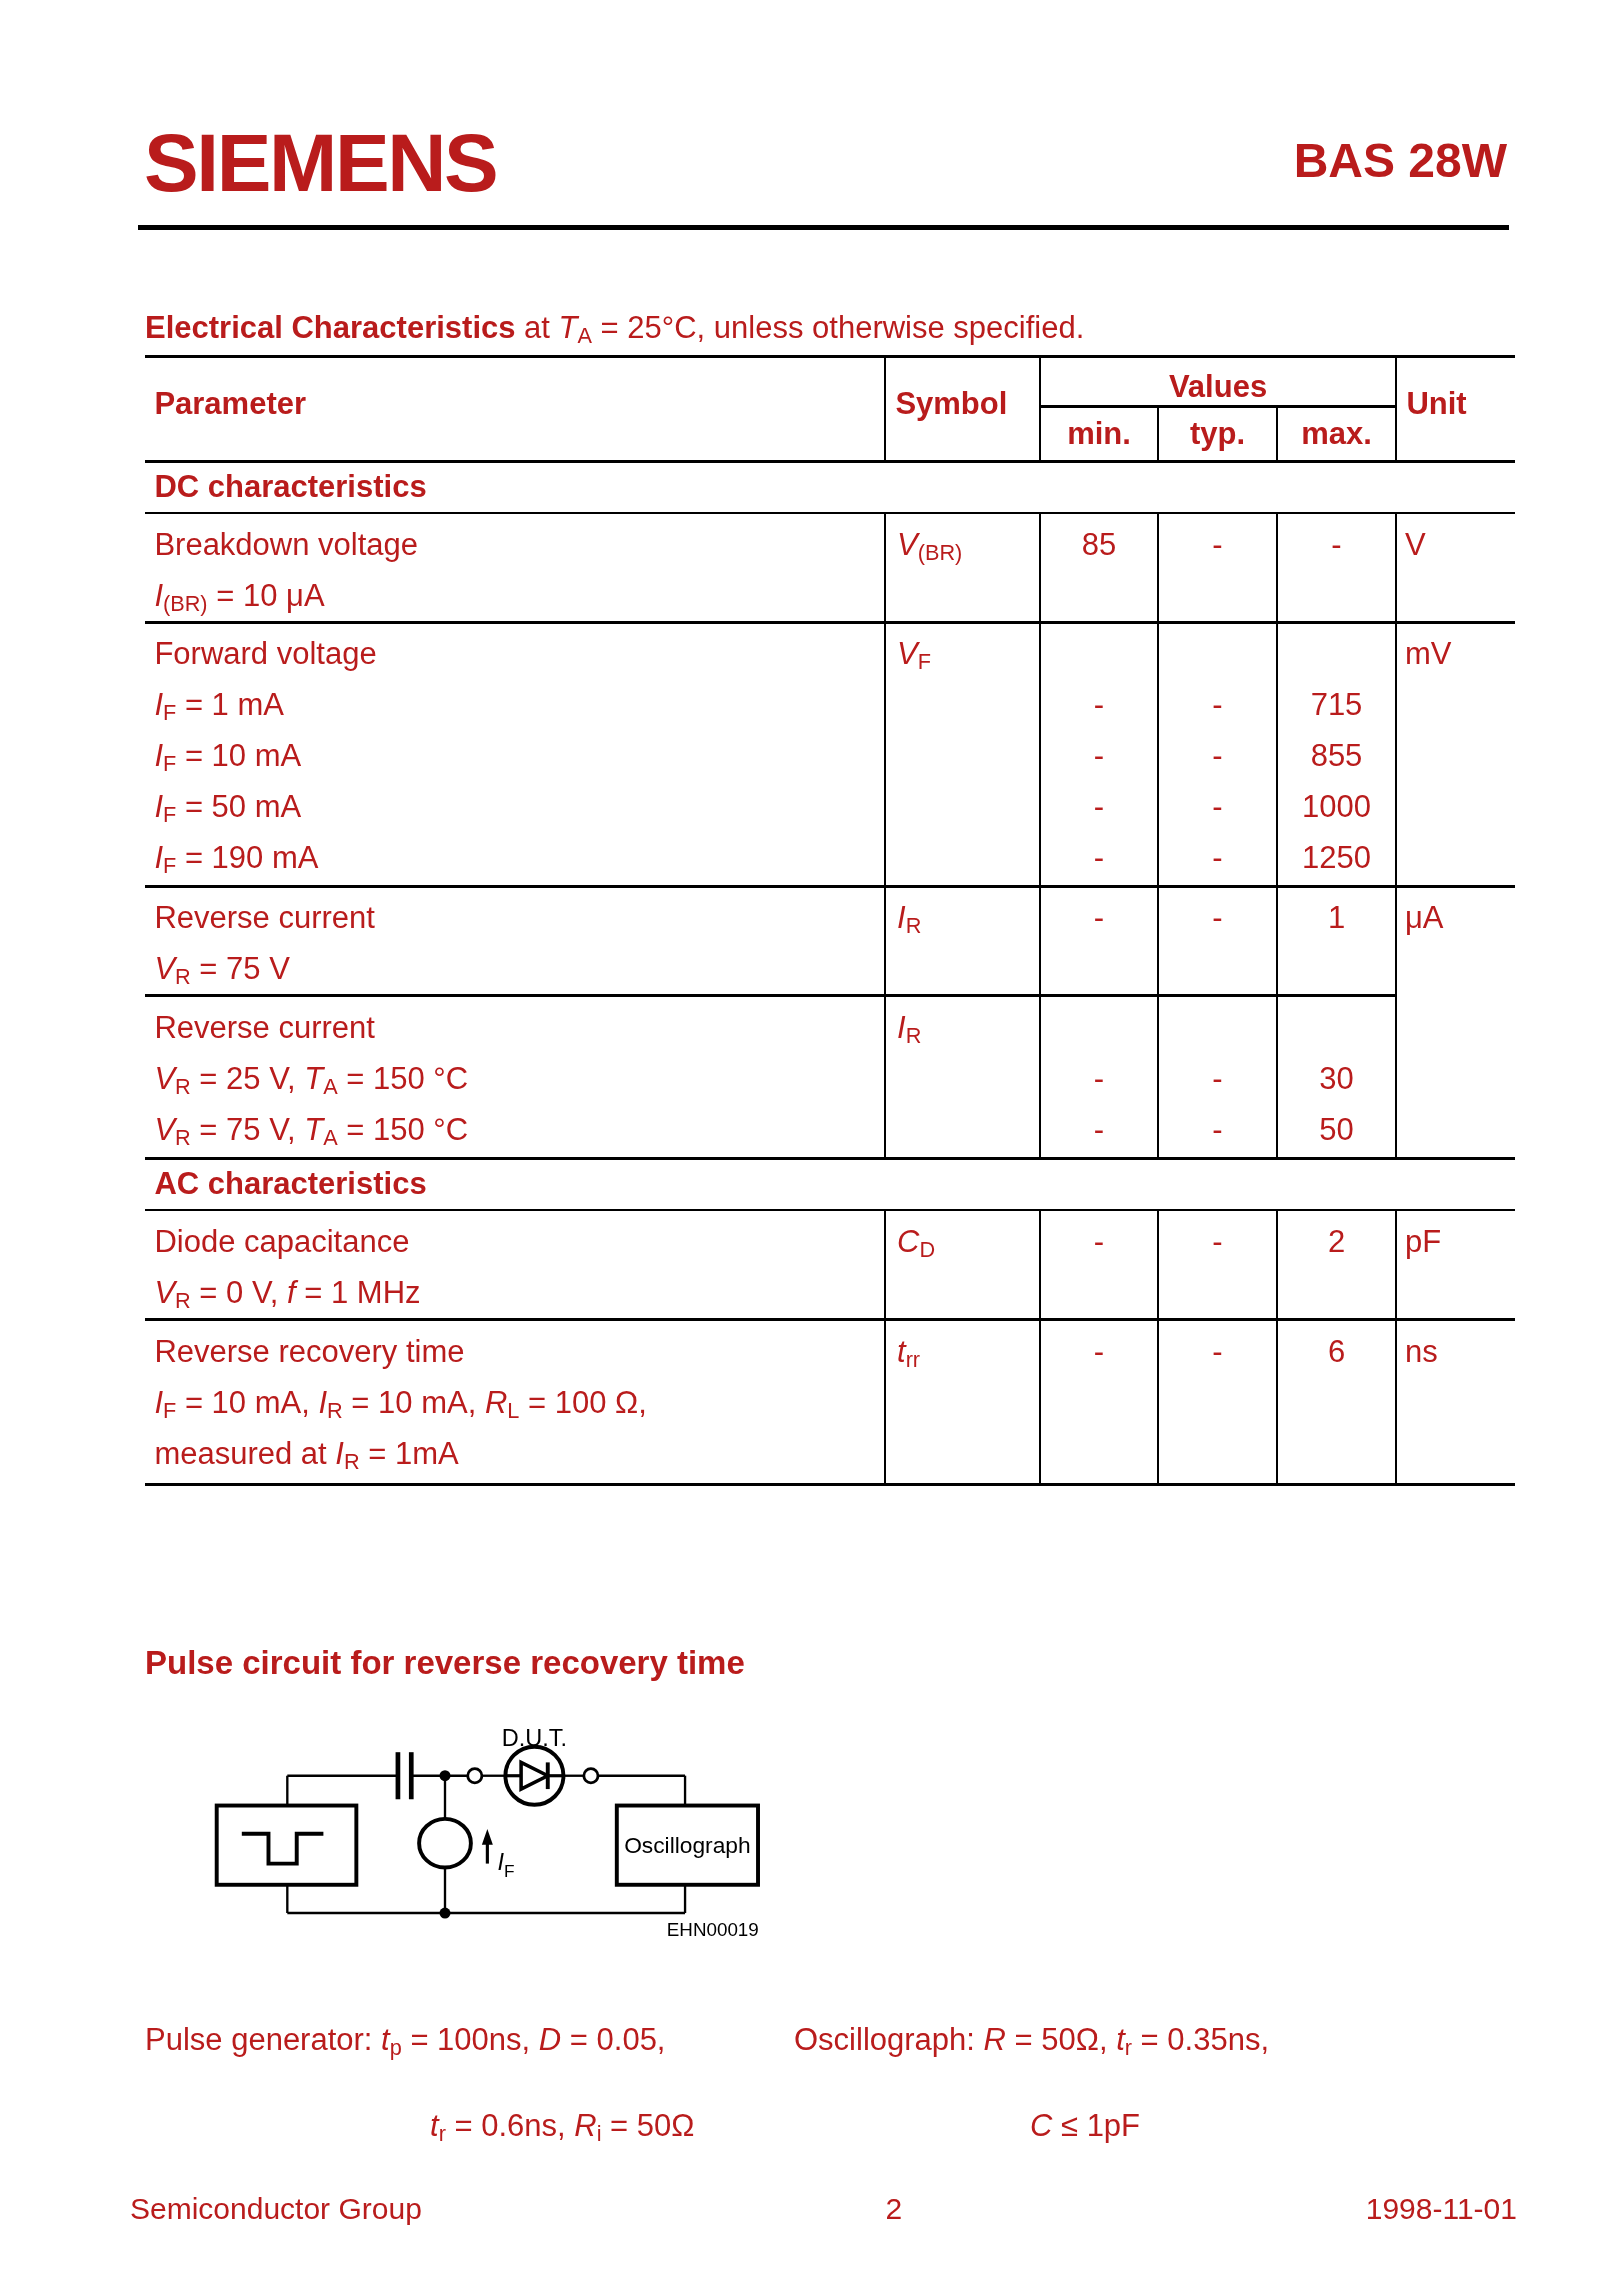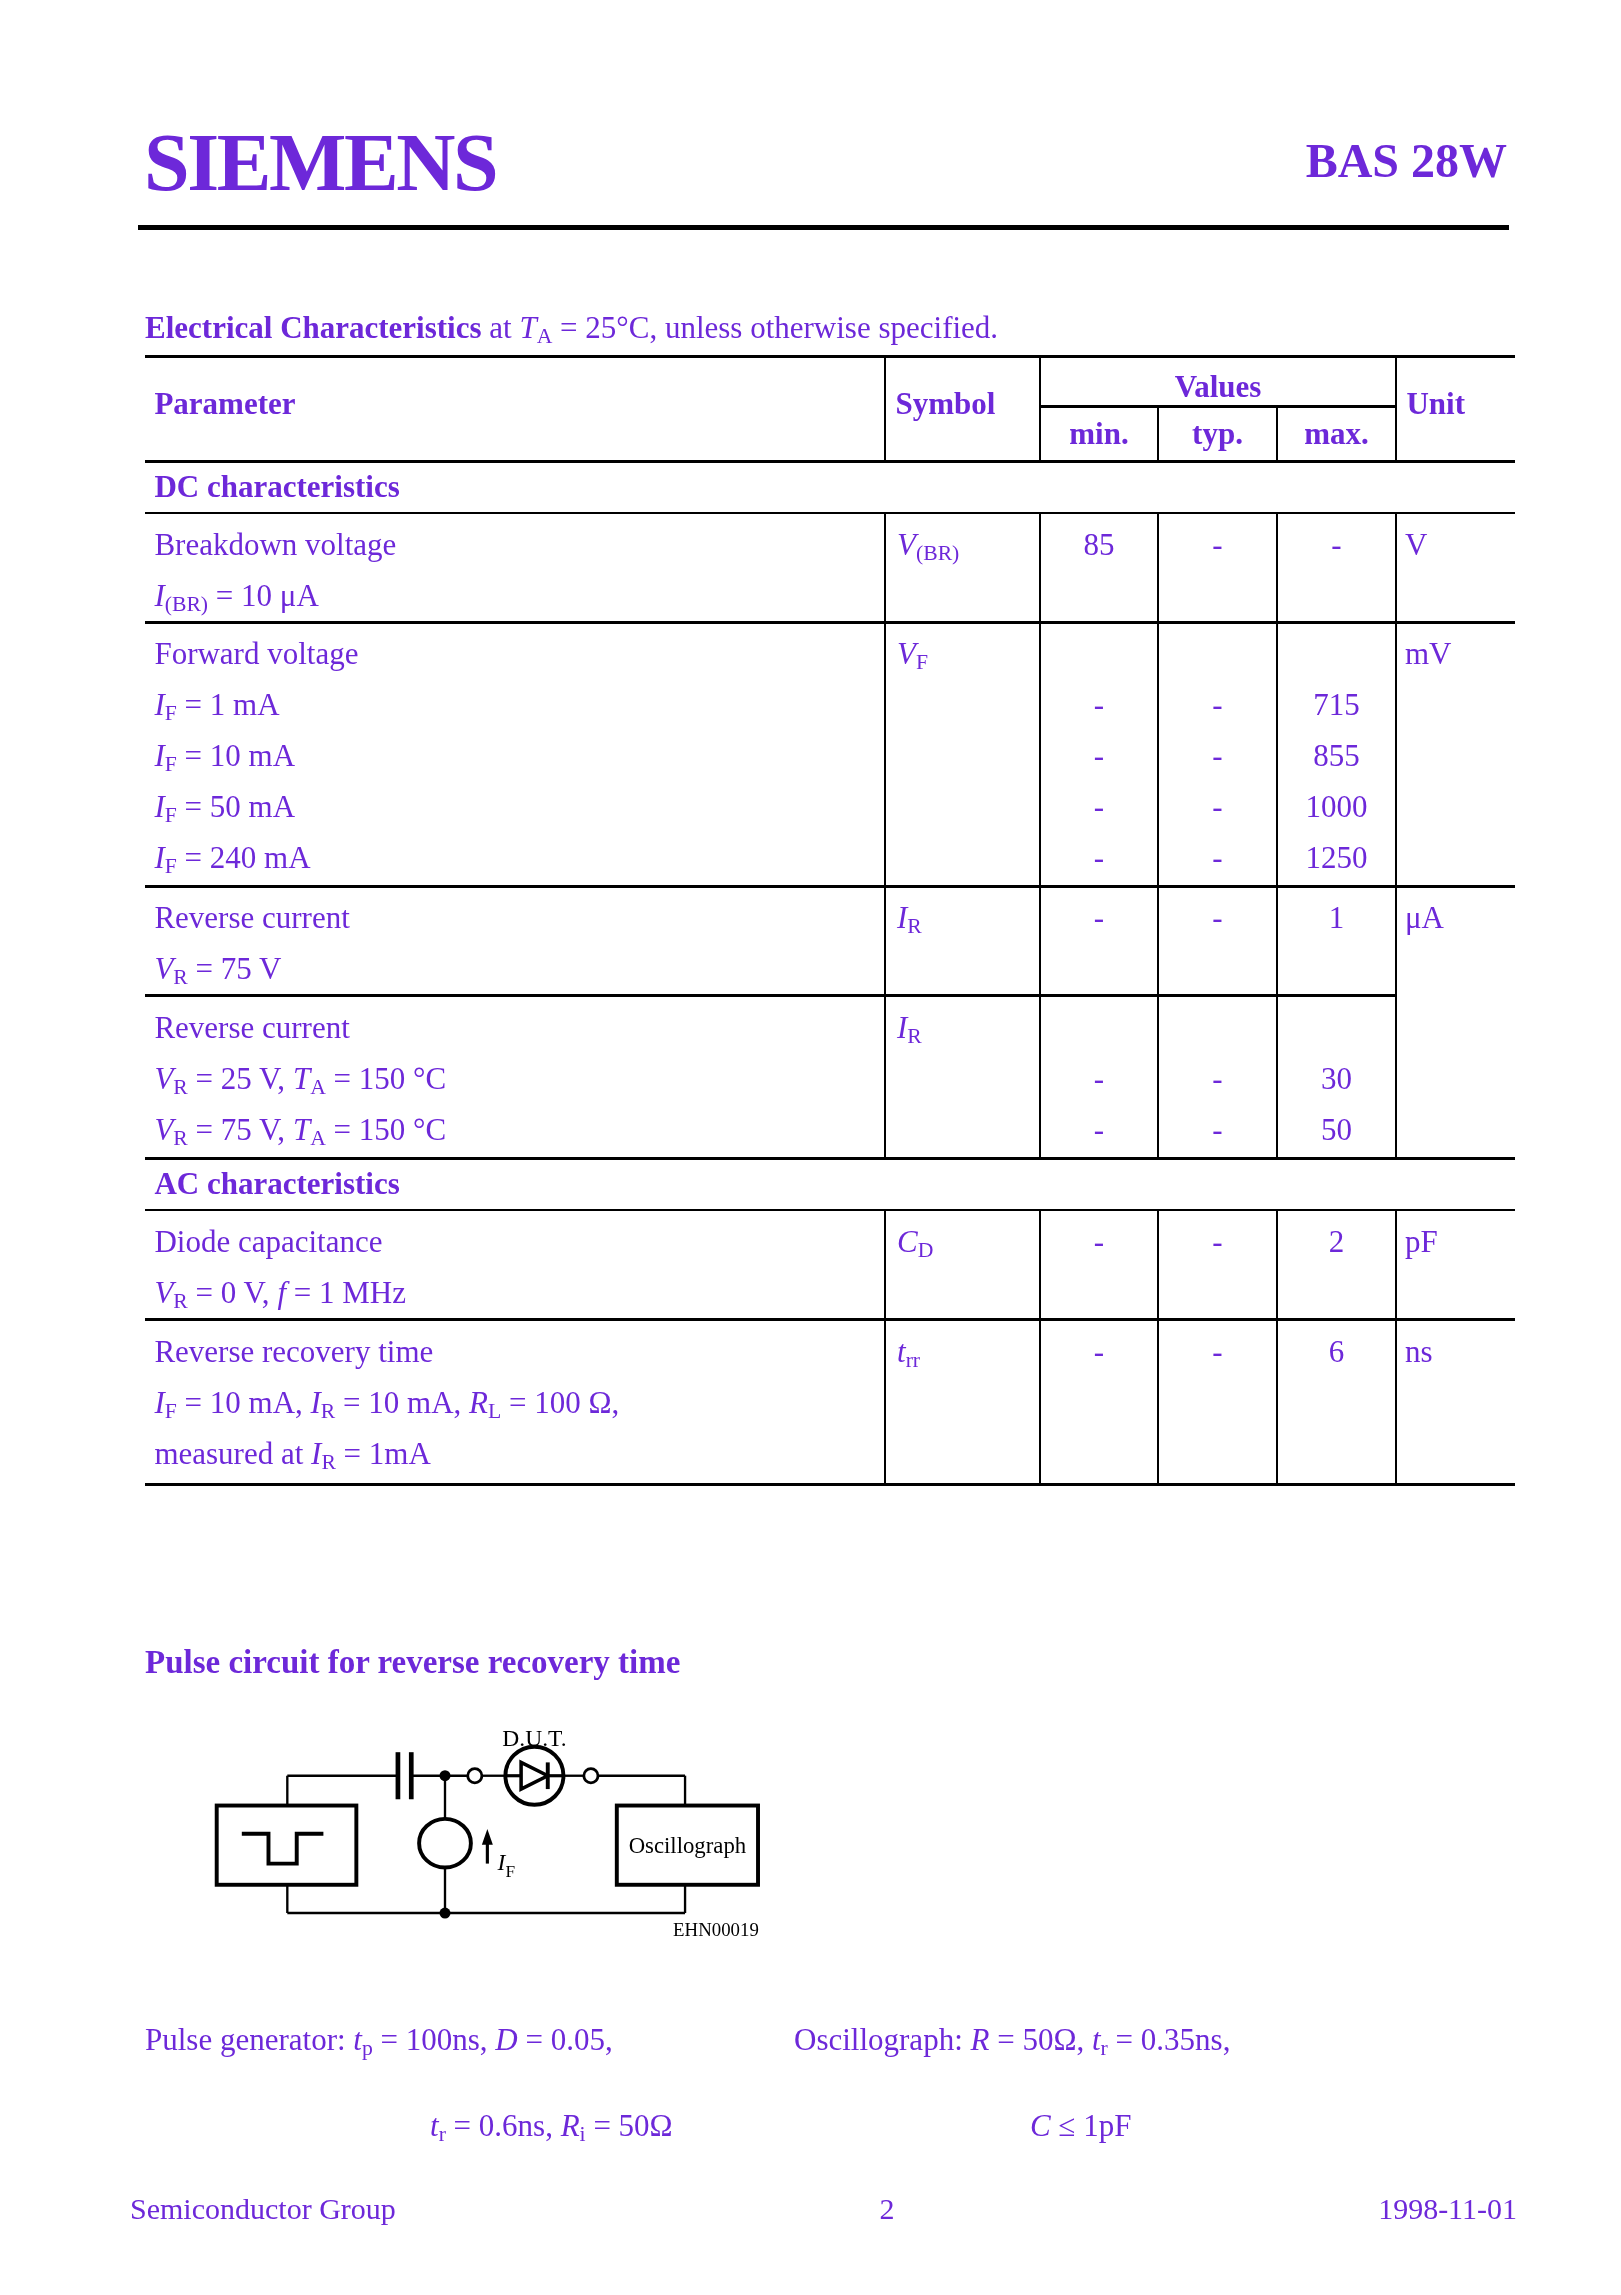--- a/index.html
+++ b/index.html
@@ -1,17 +1,17 @@
 <!DOCTYPE html>
 <html style="font-size:12.6px"><head>
 <meta charset="utf-8">
 <style>
   html,body { margin:0; padding:0; background:#ffffff; }
   .page { position:relative; width:1622px; height:2295px; background:#ffffff;
-          font-family:Liberation Serif, serif; color:#6d28d9; overflow:hidden; }
+          font-family:Liberation Sans, sans-serif; color:#b91c1c; overflow:hidden; }
   .abs { position:absolute; }
   .i { font-style:italic; }
   .b { font-weight:bold; }
   .sub { font-size:70%; vertical-align:-0.25em; }
 
   .brand { left:144px; top:116px; font-size:82px; font-weight:bold; letter-spacing:-2.4px; }
   .part  { right:115px; top:133px; font-size:48px; font-weight:bold; }
   .hrule { left:138px; top:225px; width:1371px; height:4.7px; background:#000; }
 
   .intro { left:145px; top:310px; font-size:31px; white-space:nowrap; }
@@ -106,21 +106,21 @@
             <td class="uc vl">
               <div class="cl">V</div>
             </td>
           </tr>
           <tr class="t-thick" style="height: 264px;">
             <td class="pc">
               <div class="cl"><span>Forward voltage</span></div>
               <div class="cl"><span class="i">I</span><span class="sub">F</span><span> = 1 mA</span></div>
               <div class="cl"><span class="i">I</span><span class="sub">F</span><span> = 10 mA</span></div>
               <div class="cl"><span class="i">I</span><span class="sub">F</span><span> = 50 mA</span></div>
-              <div class="cl"><span class="i">I</span><span class="sub">F</span><span> = 240 mA</span></div>
+              <div class="cl"><span class="i">I</span><span class="sub">F</span><span> = 190 mA</span></div>
             </td>
             <td class="sc vl">
               <div class="cl"><span class="i">V</span><span class="sub">F</span></div>
             </td>
             <td class="vc vl">
               <div class="cl"></div>
               <div class="cl">-</div>
               <div class="cl">-</div>
               <div class="cl">-</div>
               <div class="cl">-</div>

